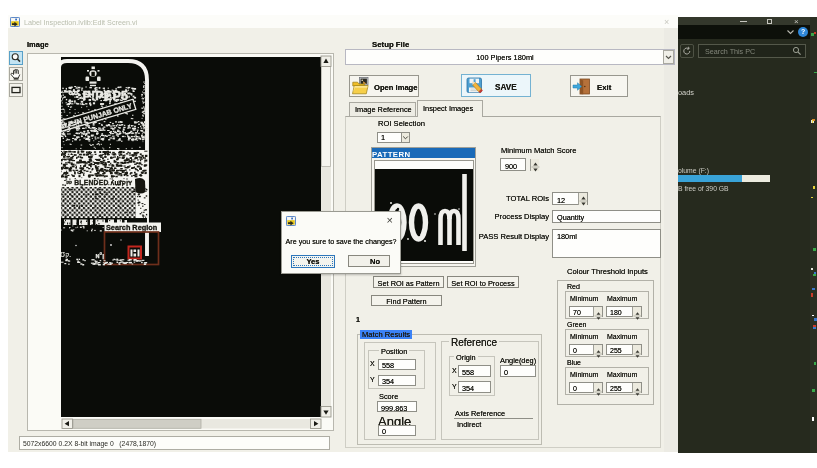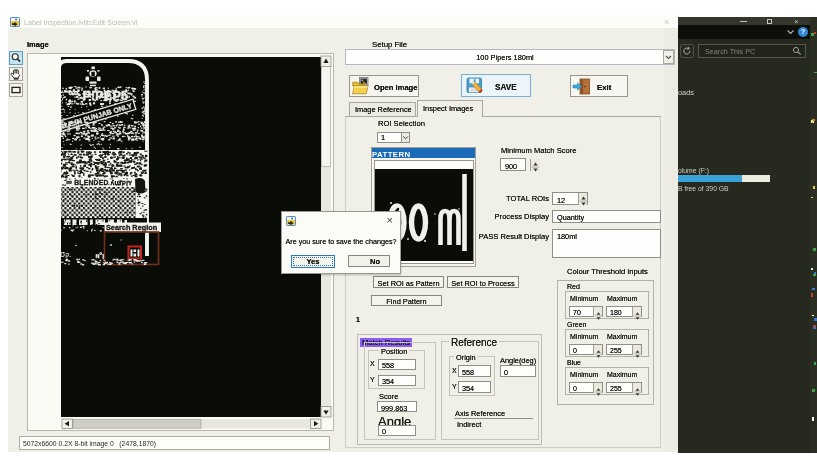--- a/index.html
+++ b/index.html
@@ -1519,21 +1519,21 @@
     <path d="M 326 414.8 l 2.6 -4.4 h -5.2 z" fill="#1a1a14"></path>
     <rect x="62" y="419" width="259" height="9.5" fill="#e9e8e0"></rect>
     <rect x="73" y="419.3" width="128" height="9" fill="#cfcec5" stroke="#b0afa6" stroke-width="0.8"></rect>
     <rect x="62" y="419" width="10.5" height="9.5" fill="#f0efe8" stroke="#9a998f" stroke-width="0.9"></rect>
     <path d="M 64.6 423.7 l 4.4 -2.6 v 5.2 z" fill="#1a1a14"></path>
     <rect x="310.5" y="419" width="10.5" height="9.5" fill="#f0efe8" stroke="#9a998f" stroke-width="0.9"></rect>
     <path d="M 318.4 423.7 l -4.4 -2.6 v 5.2 z" fill="#1a1a14"></path>
   </svg>
 <div class="a" style="left:19px;top:436px;width:311px;height:14px;background:#fdfdfa;border:1px solid #aeada4"></div>
 <div class="lbl" style="left:23px;top:439.5px;font-size:6.8px;color:#2a2a24;text-shadow:none">5072x6600 0.2X 8-bit image 0&nbsp;&nbsp;&nbsp;(2478,1870)</div>
-<div class="lbl" style="left:372px;top:40px;font-weight:normal;font-size:7.8px">Setup File</div>
+<div class="lbl" style="left:372px;top:40px;font-weight:bold;font-size:7.8px">Setup File</div>
 <div class="a" style="left:345px;top:49px;width:330px;height:16px;background:#fefefc;border:1px solid #b8b8c2"></div>
 <div class="lbl" style="left:345px;top:53px;width:320px;text-align:center;font-size:7.4px">100 Pipers 180ml</div>
 <div class="a" style="left:663px;top:50px;width:11px;height:14px;background:#f0efe8;border:1px solid #a9a8a0"></div>
 <svg class="a" style="left:663px;top:50px" width="11" height="14" viewBox="0 0 11 14">
     <path d="M3 6 l2.5 2.5 L8 6" fill="none" stroke="#55544c" stroke-width="1.1"></path>
   </svg>
 <div class="a" style="left:349px;top:75px;width:70px;height:22px;background:#f6f5ef;border:1px solid #98978e"></div>
 <svg class="a" style="left:351px;top:76px" width="21" height="20" viewBox="0 0 21 20">
 <rect x="8.5" y="1.5" width="8.5" height="7.5" fill="#c5c8ce" stroke="#71747a" stroke-width="0.8"></rect>
 <rect x="9.6" y="2.6" width="6.3" height="5.3" fill="#2a2a22"></rect>
@@ -1605,21 +1605,21 @@
     </g>
 </svg>
 <div class="a" style="left:373px;top:276px;width:71px;height:12px;background:#f4f3ec;border:1px solid #88877e"></div>
 <div class="lbl" style="left:373px;top:278.5px;width:71px;text-align:center;font-size:7.4px">Set ROI as Pattern</div>
 <div class="a" style="left:447px;top:276px;width:72px;height:12px;background:#f4f3ec;border:1px solid #88877e"></div>
 <div class="lbl" style="left:447px;top:278.5px;width:72px;text-align:center;font-size:7.4px">Set ROI to Process</div>
 <div class="a" style="left:371px;top:295px;width:71px;height:11px;background:#f4f3ec;border:1px solid #88877e"></div>
 <div class="lbl" style="left:371px;top:297px;width:71px;text-align:center;font-size:7.4px">Find Pattern</div>
 <div class="lbl" style="left:356px;top:316px;font-weight:bold;font-size:7px">1</div>
 <div class="gb" style="left:357px;top:334px;width:185px;height:111px"></div>
-<div class="lbl" style="left:360px;top:338px;background:#8b5cf6;padding:0 2px;font-size:7.6px">Match Results</div>
+<div class="lbl" style="left:360px;top:330px;background:#3b82f6;padding:0 2px;font-size:7.6px">Match Results</div>
 <div class="gb" style="left:364px;top:342px;width:72px;height:98px;border-color:#c6c5bc"></div>
 <div class="gb" style="left:368px;top:350px;width:57px;height:39px;border-color:#c6c5bc"></div>
 <div class="lbl" style="left:379px;top:346.5px;background:#f1f0e8;padding:0 2px;font-size:7.4px">Position</div>
 <div class="lbl" style="left:370px;top:360px;font-size:7px">X</div>
 <div class="fld" style="left:378px;top:358.5px;width:38px;height:11px;padding:1.5px 0 0 3px">558</div>
 <div class="lbl" style="left:370px;top:376px;font-size:7px">Y</div>
 <div class="fld" style="left:378px;top:374.5px;width:38px;height:11px;padding:1.5px 0 0 3px">354</div>
 <div class="lbl" style="left:379px;top:391.5px;font-size:7.4px">Score</div>
 <div class="fld" style="left:377px;top:401px;width:40px;height:11px;padding:1.5px 0 0 3px">999.863</div>
 <div class="lbl" style="left:378px;top:414px;font-size:13px">Angle</div>

